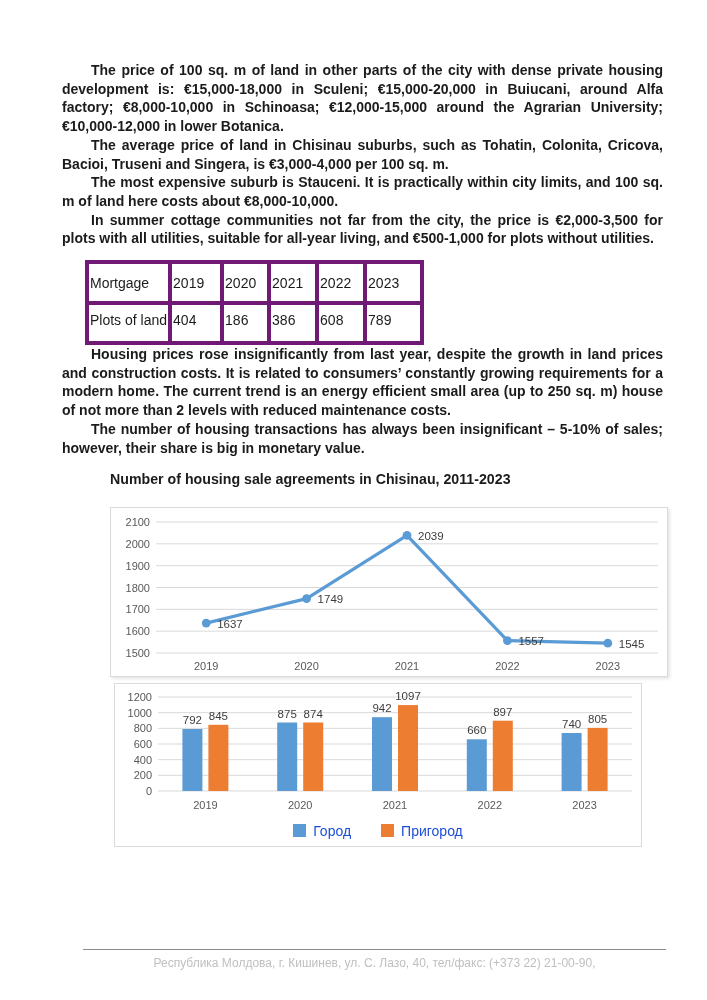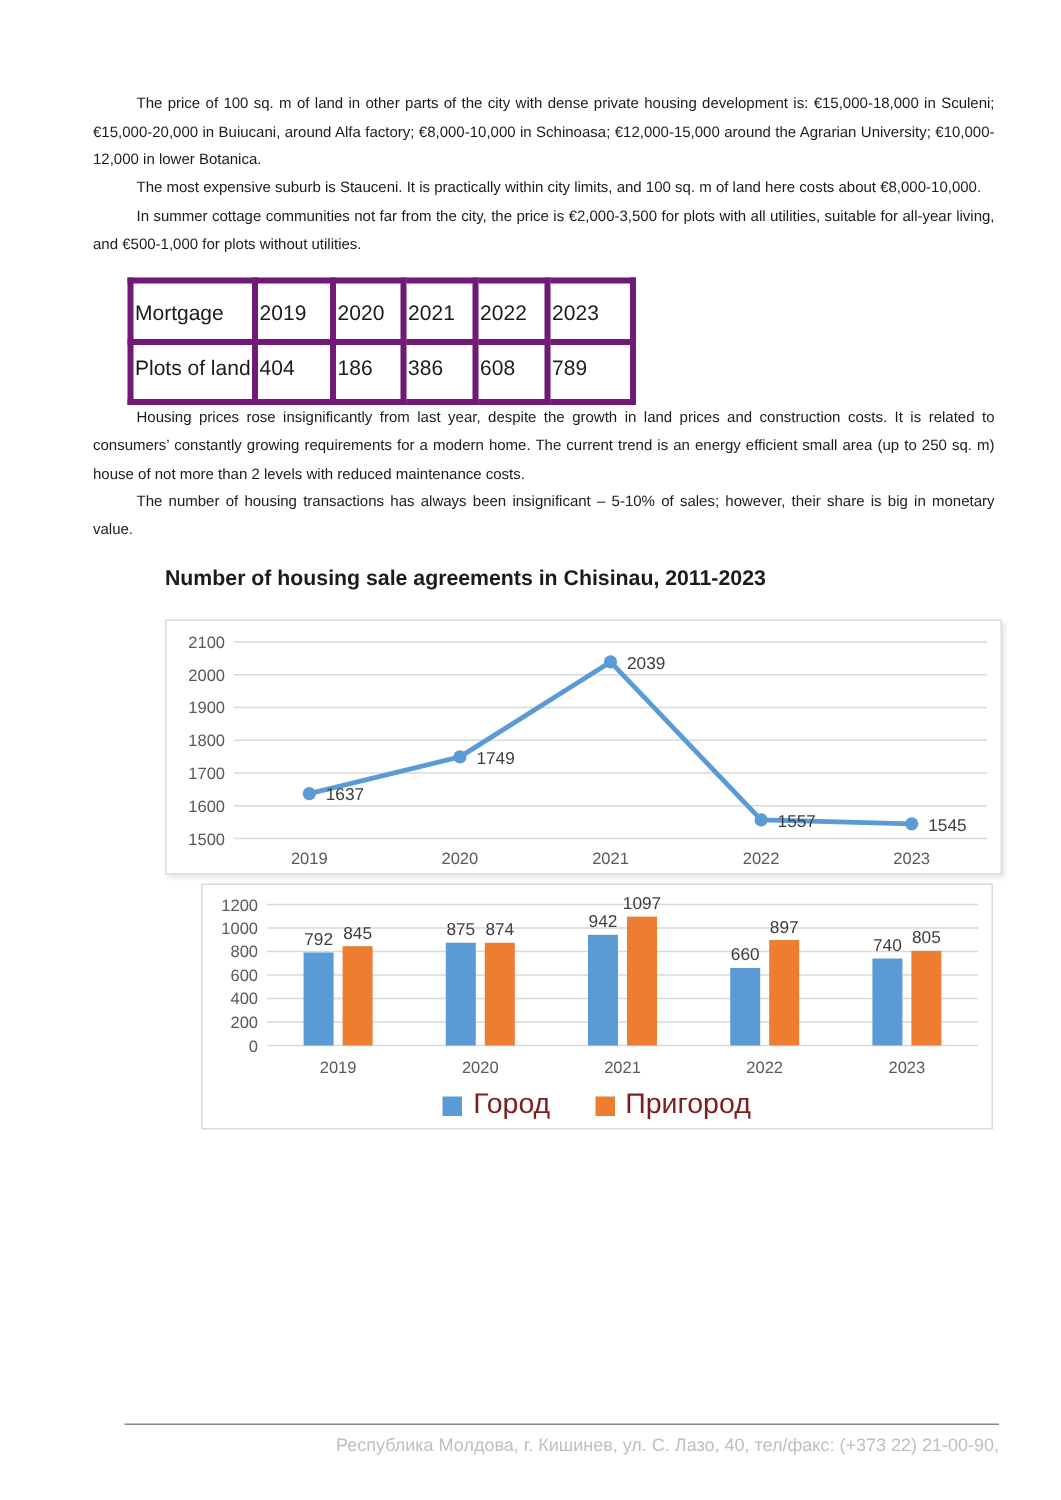--- a/index.html
+++ b/index.html
@@ -12,25 +12,26 @@
     color: #1b1b1b;
     overflow: hidden;
     margin: 0 auto;
   }
   .content {
     position: absolute;
     left: 62px; top: 61px;
     width: 601px;
   }
   p.body-par {
-    font-size: 10px;
+    font-size: 14px;
     line-height: 18.7px;
     text-align: justify;
     text-indent: 29px;
     margin: 0;
+    font-weight: bold;
   }
   table.doc-table {
     border-collapse: collapse;
     margin: 12px 0 0 23px;
     font-size: 14px;
     color: #1b1b1b;
     table-layout: fixed;
   }
   table.doc-table td {
     border: 4px solid #701a75;
@@ -61,56 +62,57 @@
   .chart-box {
     background: #ffffff;
     border: 1px solid #dadada;
   }
   .line-box {
     margin: 18px 12px 0 48px;
     width: 558px; height: 170px;
     box-shadow: 2px 2px 3px rgba(0,0,0,0.10);
   }
   .bar-box {
-    margin: 6px 0 0 72px;
+    margin: 6px 0 0 52px;
     width: 528px; height: 164px;
   }
   .chart-box svg { display: block; margin: 1px 0 0 5px; }
   svg text.tick { font-family: "Liberation Sans", sans-serif; font-size: 11px; fill: #595959; }
   svg text.dlab { font-family: "Liberation Sans", sans-serif; font-size: 11.5px; fill: #3d3d3d; }
   .legend-row {
     display: flex; justify-content: center; align-items: center;
     gap: 30px; margin-top: 3px; height: 26px;
   }
   .legend-item { display: flex; align-items: center; gap: 7px; }
   .legend-item .sw { width: 13px; height: 13px; display: inline-block; }
-  .legend-item .lbl { font-size: 19px; color: #7f1d1d; }
+  .legend-item .lbl { font-size: 14px; color: #1d4ed8; }
   .footer {
     position: absolute;
     left: 83px; top: 949px;
     width: 583px;
     border-top: 1px solid #8a8a8a;
     padding-top: 5px;
-    text-align: right;
+    text-align: center;
     font-size: 12px;
     line-height: 16.5px;
     color: #bfbfbf;
   }
   .footer a.email {
     color: #b9bcc9;
     text-decoration: underline;
   }
 </style>
 </head>
 <body>
 
 <div class="page">
   <div class="content">
 
     <p class="body-par">The price of 100 sq. m of land in other parts of the city with dense private housing development is: €15,000-18,000 in Sculeni; €15,000-20,000 in Buiucani, around Alfa factory; €8,000-10,000 in Schinoasa; €12,000-15,000 around the Agrarian University; €10,000-12,000 in lower Botanica.</p>
+    <p class="body-par">The average price of land in Chisinau suburbs, such as Tohatin, Colonita, Cricova, Bacioi, Truseni and Singera, is €3,000-4,000 per 100 sq. m.</p>
     <p class="body-par">The most expensive suburb is Stauceni. It is practically within city limits, and 100 sq. m of land here costs about €8,000-10,000.</p>
     <p class="body-par">In summer cottage communities not far from the city, the price is €2,000-3,500 for plots with all utilities, suitable for all-year living, and €500-1,000 for plots without utilities.</p>
 
     <table class="doc-table">
       <colgroup>
         <col style="width:76px">
           <col style="width:52px">
           <col style="width:47px">
         <col style="width:48px">
           <col style="width:48px">

